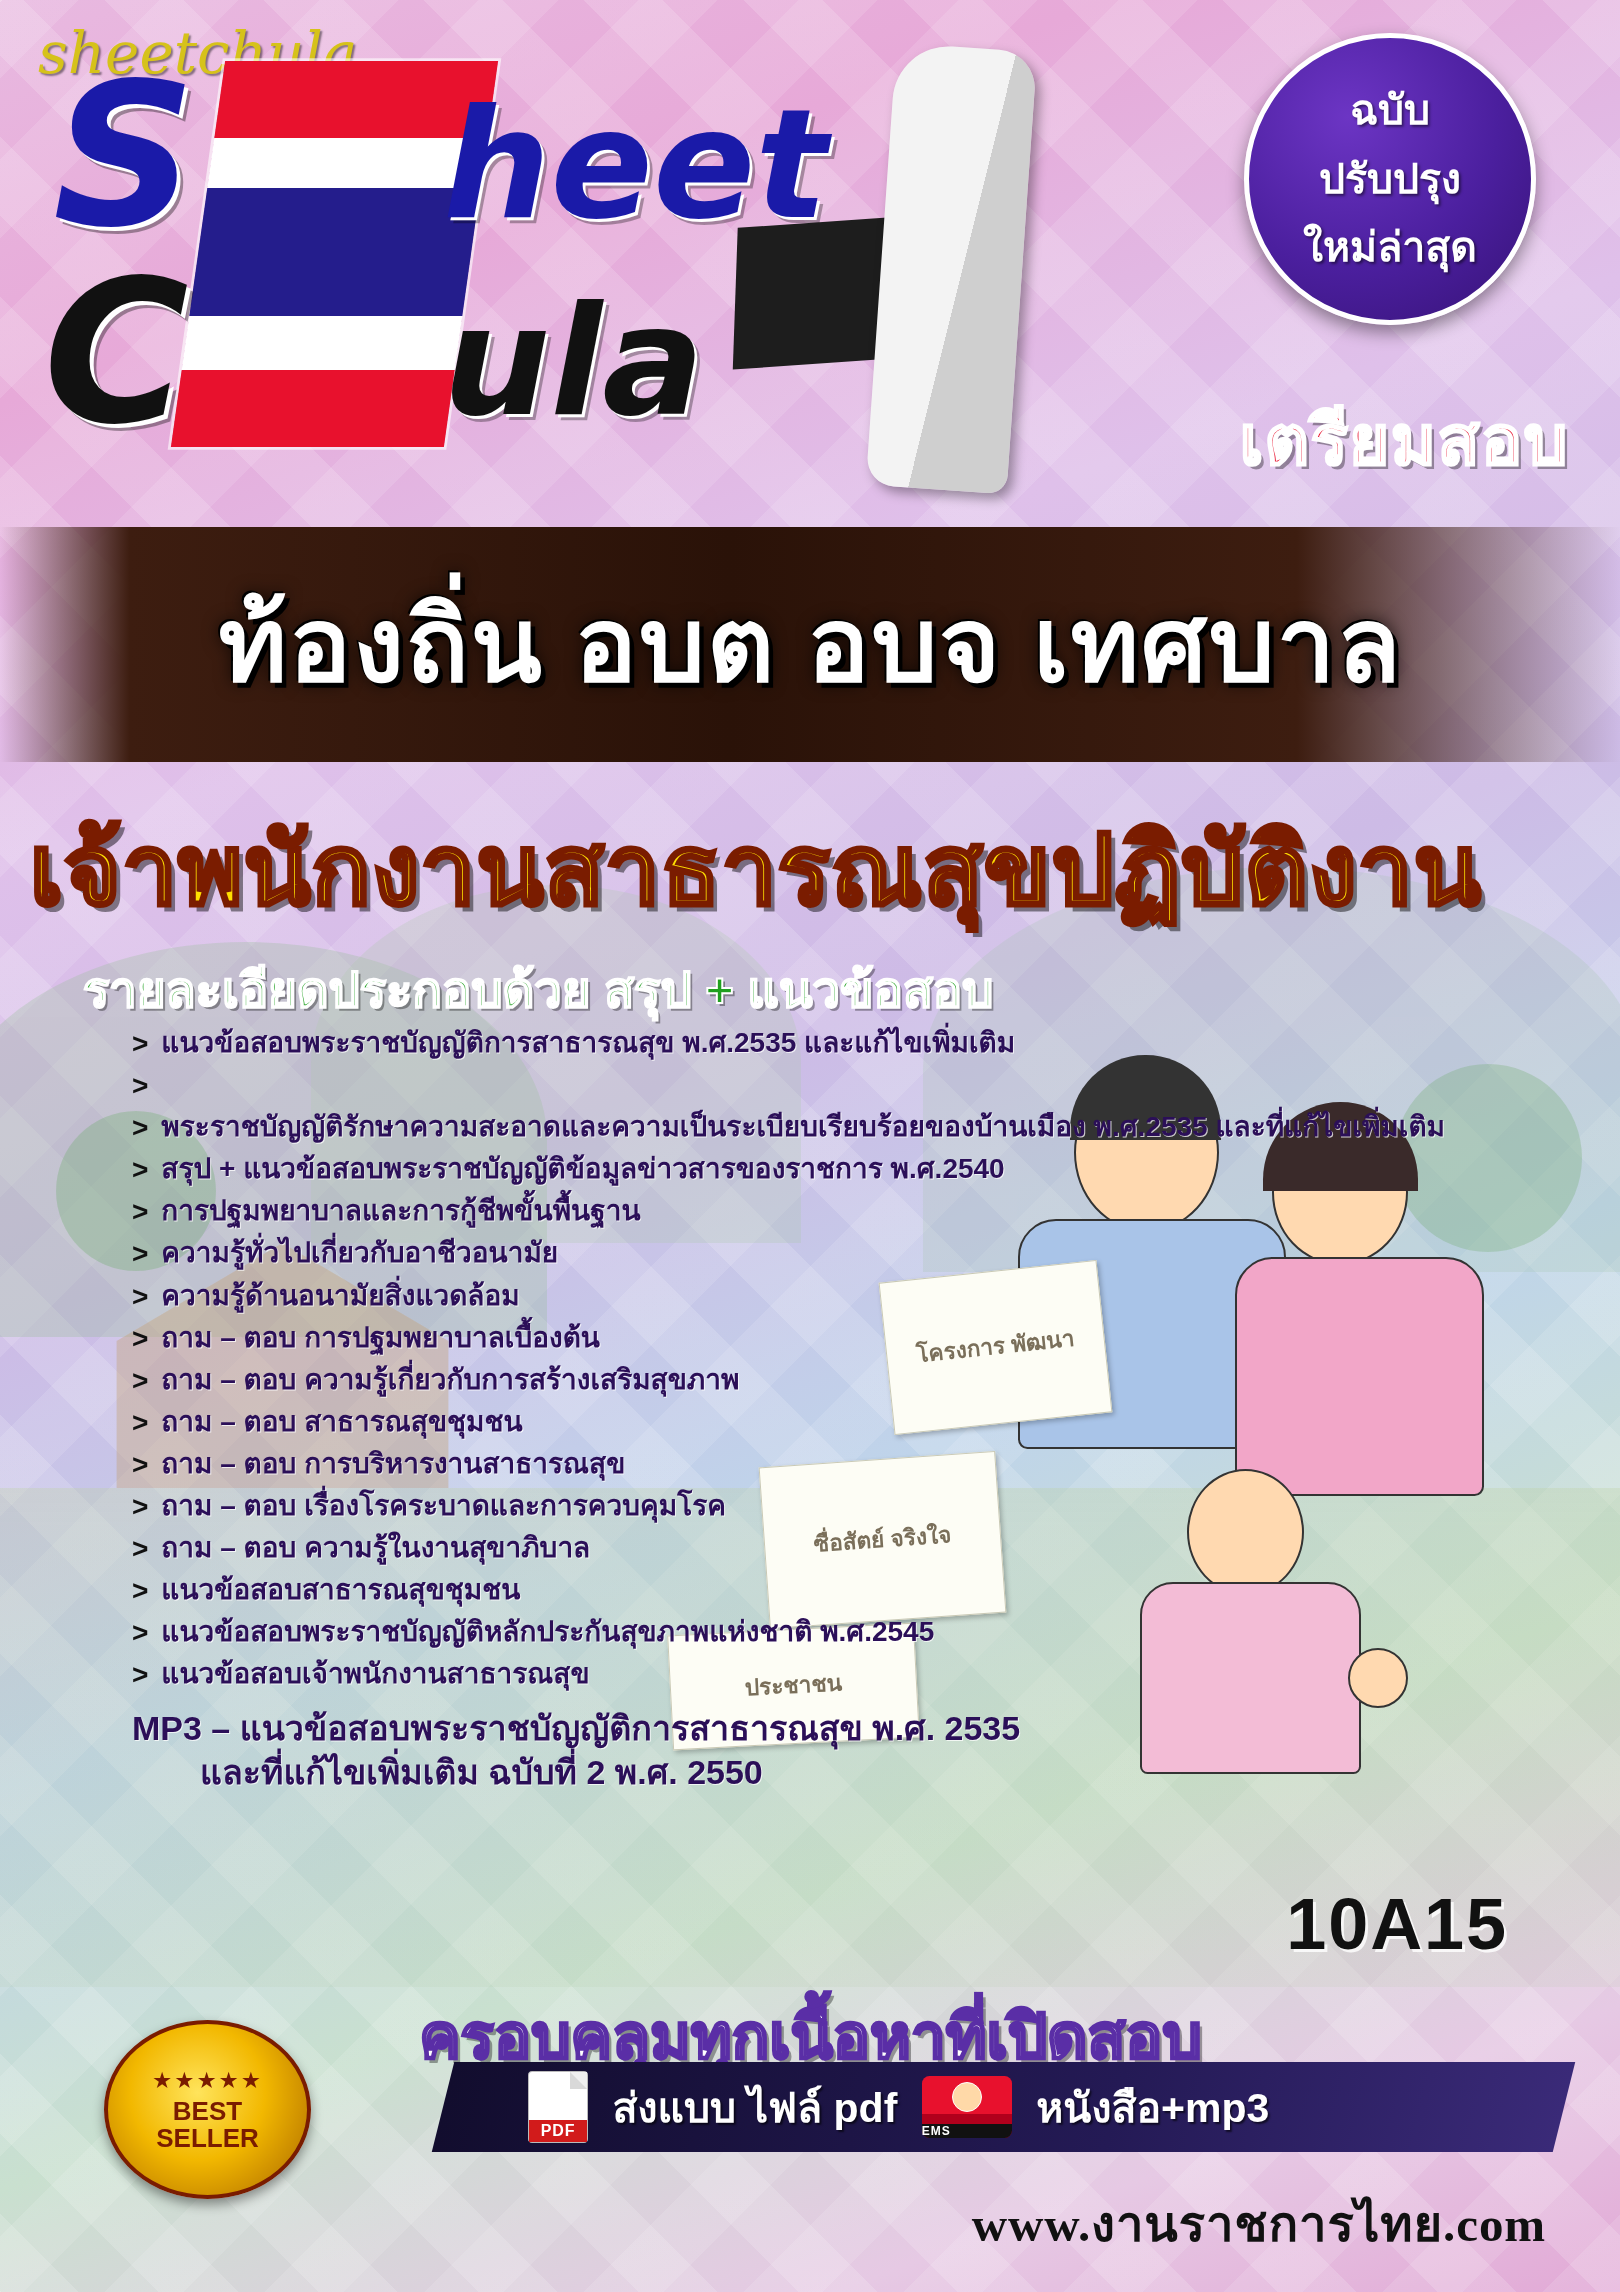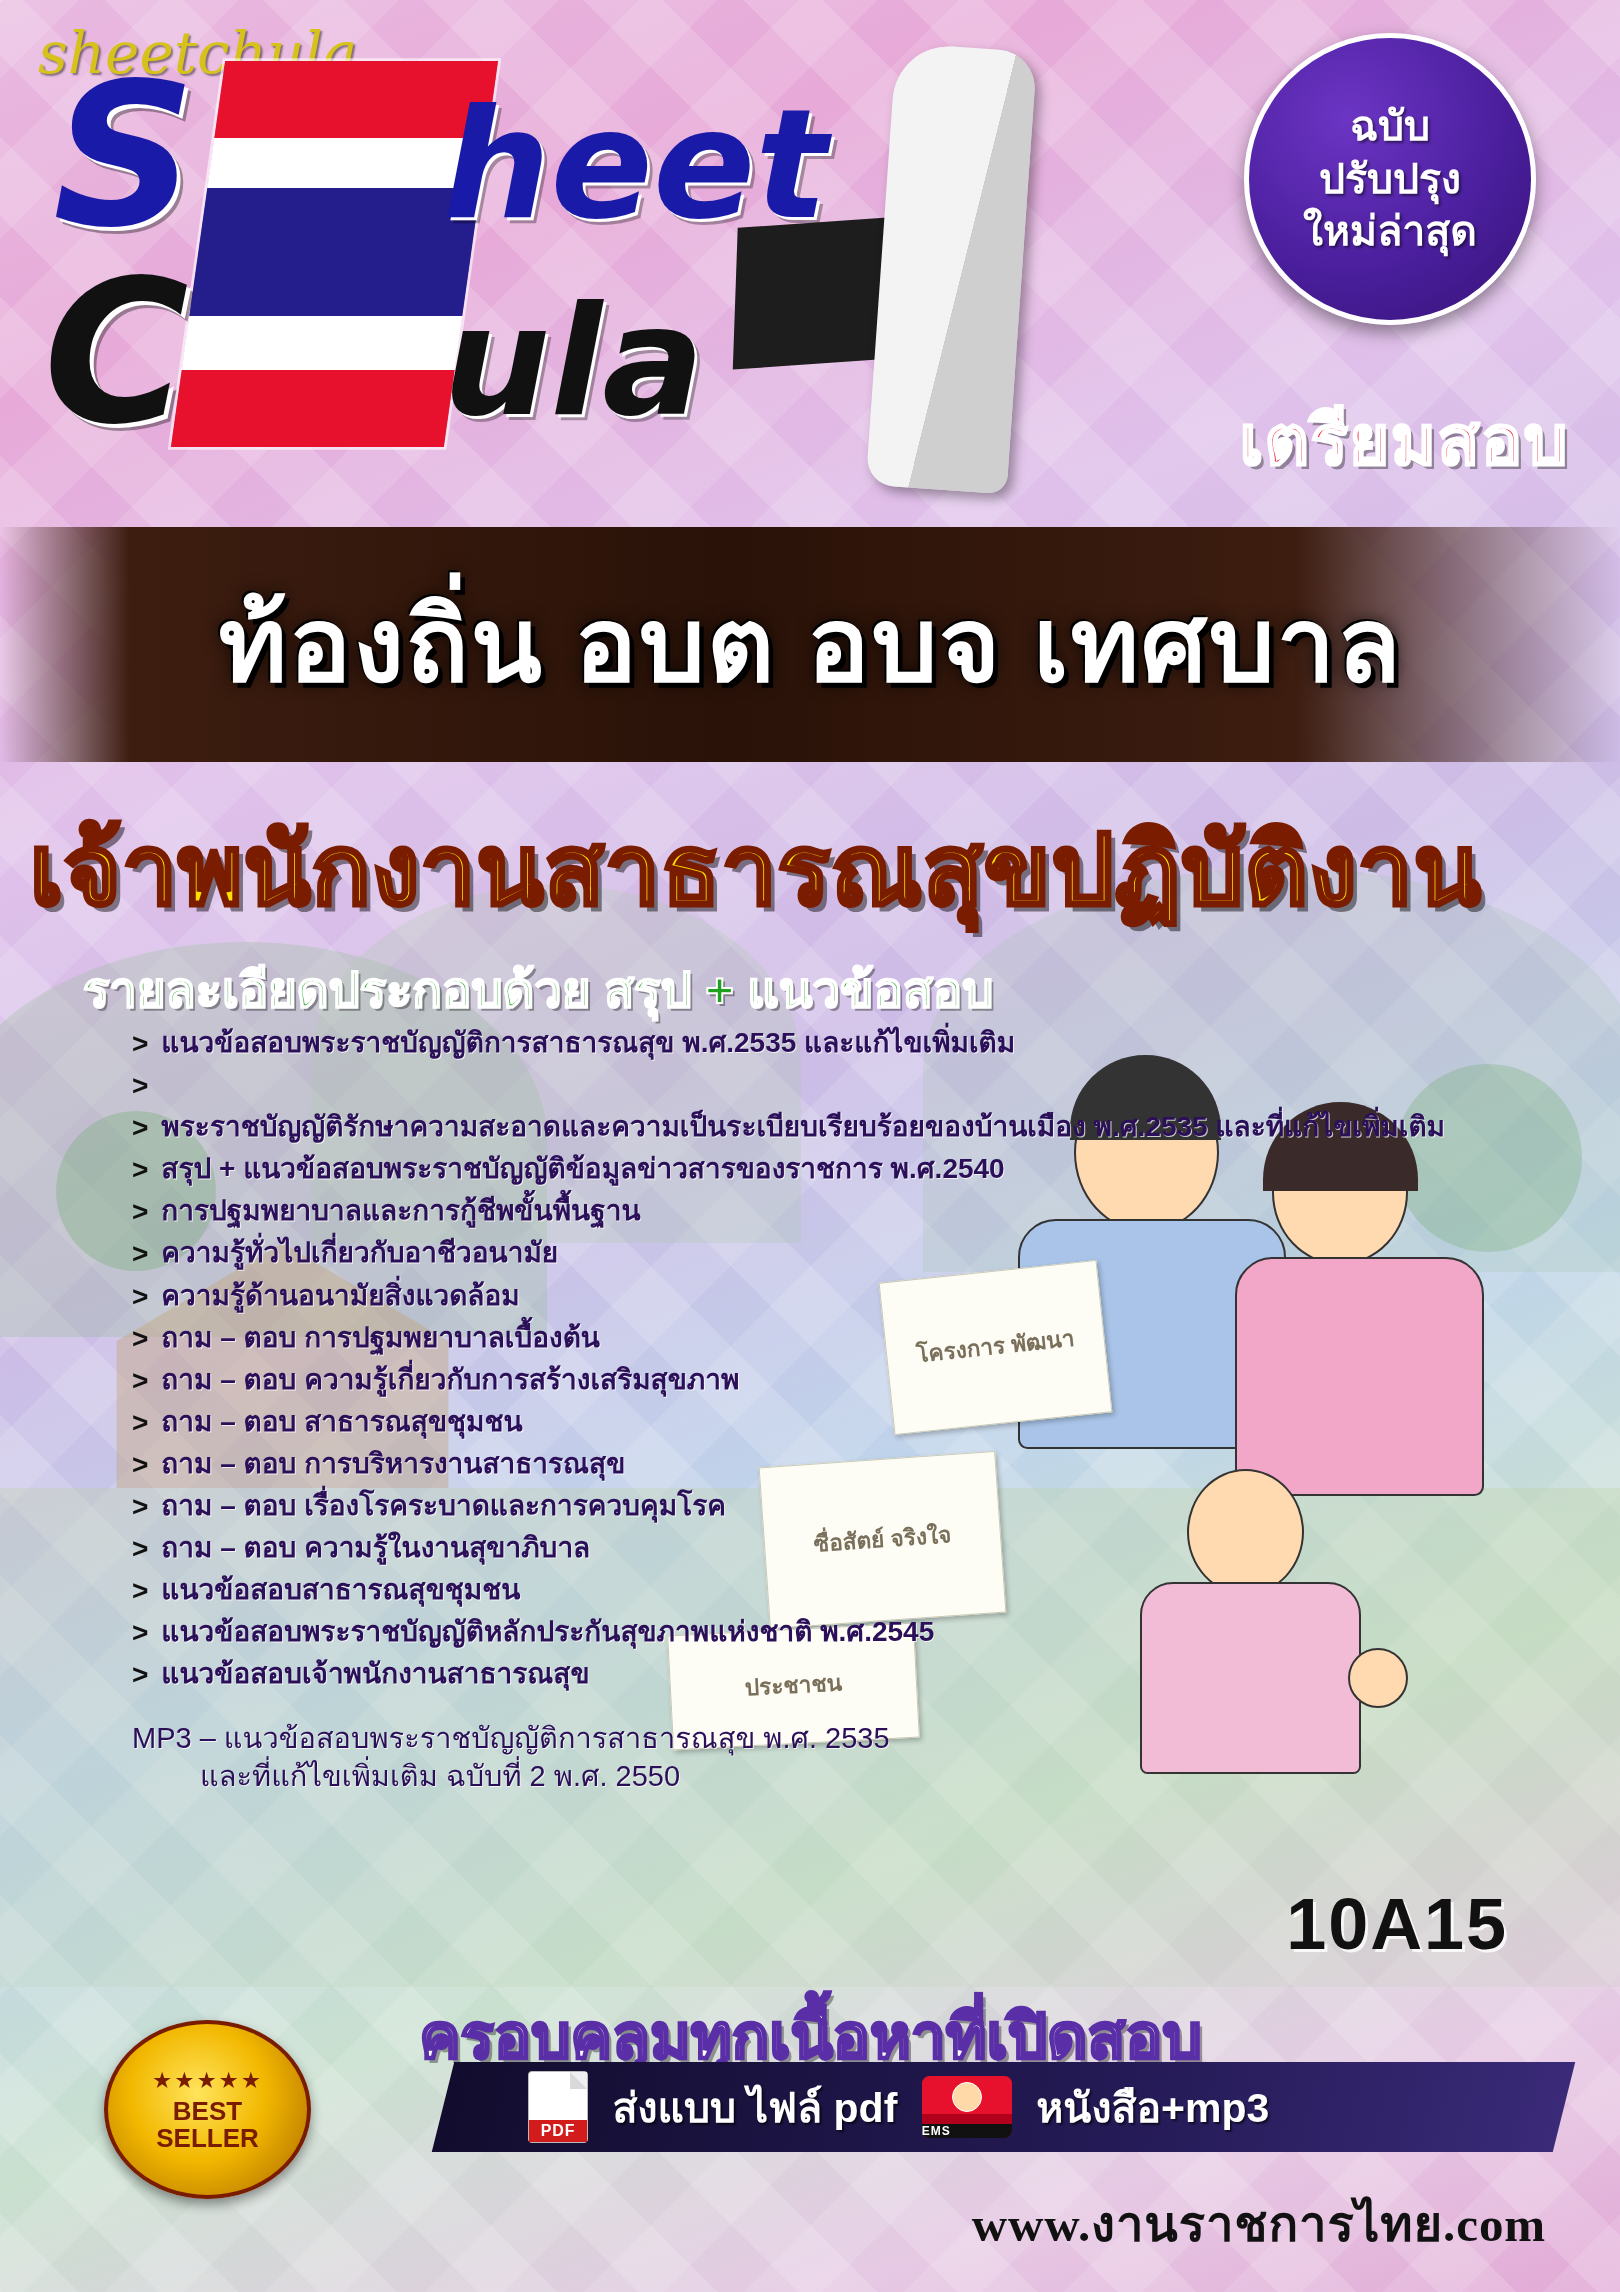--- a/index.html
+++ b/index.html
@@ -133,21 +133,21 @@
     width: 282px;
     height: 282px;
     border-radius: 50%;
     background: radial-gradient(circle at 35% 28%, #6c35c4 0%, #4b1f9e 55%, #361276 100%);
     border: 5.6px solid #ffffff;
     box-shadow: 0 7.5px 17px rgba(0,0,0,0.4);
     display: flex;
     flex-direction: column;
     align-items: center;
     justify-content: center;
-    gap: 4px;
+    gap: 20px;
   }
   .badge-round span {
     color: #ffffff;
     font-size: 41px;
     font-weight: bold;
     line-height: 1.18;
     text-shadow: 1.9px 1.9px 2.8px rgba(0,0,0,0.5);
     white-space: nowrap;
   }
   
@@ -230,23 +230,23 @@
     transform: translateY(0.9px);
   }
   .bullet-text {
     font-size: 28px;
     font-weight: bold;
     color: #2b0f58;
     line-height: 1.2;
     text-shadow: 0.9px 0.9px 0 rgba(255,255,255,0.75);
   }
   .mp3-line {
-    margin-top: 29px;
-    font-size: 29px;
-    font-weight: normal;
+    margin-top: 15px;
+    font-size: 34px;
+    font-weight: bold;
     color: #2b0f58;
     line-height: 1.3;
     text-shadow: 0.9px 0.9px 0 rgba(255,255,255,0.75);
   }
   .mp3-line .sub {
     display: block;
     padding-left: 68px;
   }
   
   .code {

